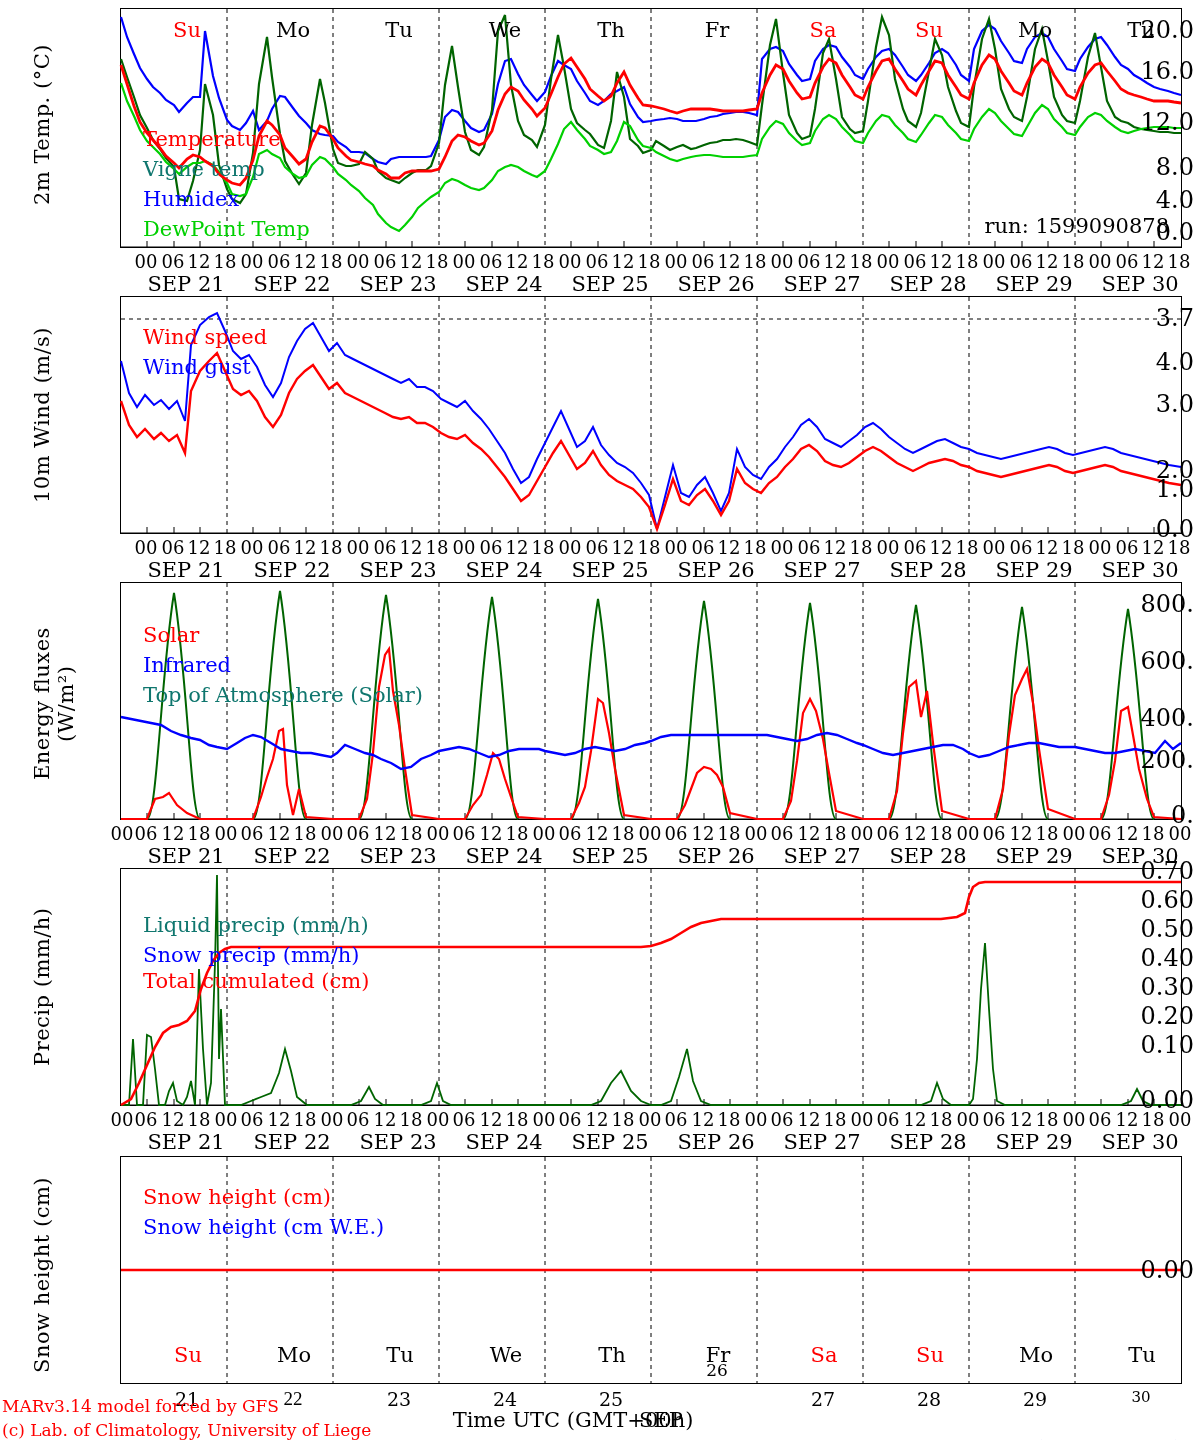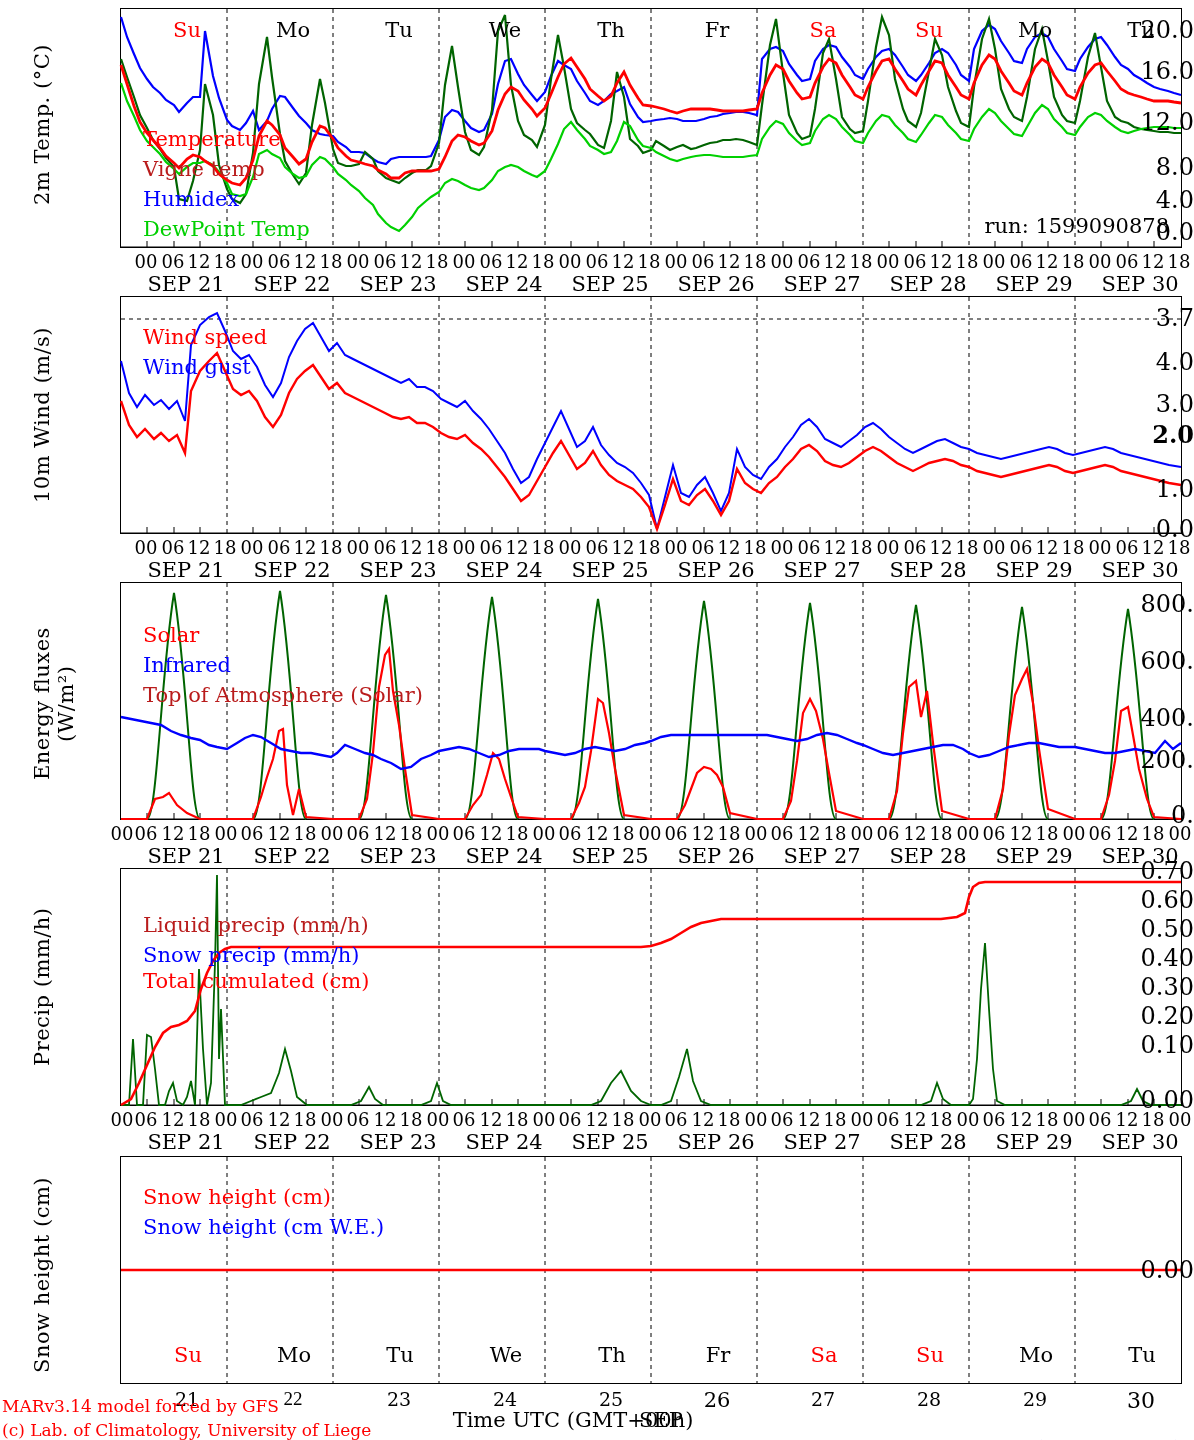--- a/index.html
+++ b/index.html
@@ -5,21 +5,21 @@
   html,body{margin:0;padding:0;background:#fff;}
   body{width:1194px;height:1440px;position:relative;font-family:"DejaVu Serif",serif;color:#000;}
   .panel{position:absolute;left:120px;width:1062px;border:1px solid #000;box-sizing:border-box;background:#fff;}
   .ylab{position:absolute;writing-mode:vertical-rl;transform:rotate(180deg);font-size:21px;text-align:center;letter-spacing:.5px;}
   .ytick{position:absolute;right:0;font-size:24px;text-align:right;white-space:nowrap;transform:translateY(-50%);}
   .xt{position:absolute;font-size:18px;white-space:nowrap;transform:translateX(-50%);}
   .dayl{position:absolute;font-size:21px;white-space:nowrap;transform:translateX(-50%);}
   .dow{position:absolute;font-size:21px;white-space:nowrap;transform:translateX(-50%);}
   .legend{position:absolute;font-size:21px;white-space:nowrap;}
   .run{position:absolute;font-size:21px;white-space:nowrap;}
-  .red{color:#ff0000;} .blue{color:#0000ff;} .dgreen{color:#b91c1c;} .lgreen{color:#00d000;}
+  .red{color:#ff0000;} .blue{color:#0000ff;} .dgreen{color:#0f766e;} .lgreen{color:#00d000;}
   .foot{position:absolute;font-size:17px;white-space:nowrap;}
   .title{position:absolute;font-size:27px;color:#3333cc;white-space:nowrap;}
   .xaxtitle{position:absolute;font-size:21px;white-space:nowrap;transform:translateX(-50%);}
   svg{display:block;position:absolute;top:0;left:0;overflow:visible;}
 </style>
 </head>
 <body>
 
 <div class="ylab" style="left:30px;top:10px;height:230px;width:26px;">2m Temp. (°C)</div>
 
@@ -213,21 +213,21 @@
 
     <polyline fill="none" stroke="#ff0000" stroke-width="2.4" points="0,104 8,128 16,140 24,132 33,142 40,136 48,144 56,138 64,156 70,94 79,74 88,64 96,56 104,74 112,92 120,98 128,94 136,104 144,120 152,130 160,118 168,96 176,82 184,74 192,68 200,80 208,92 216,86 224,96 232,100 240,104 248,108 256,112 264,116 272,120 280,122 288,120 296,126 304,126 312,130 320,136 328,140 336,142 344,138 352,146 360,152 368,160 376,170 384,180 392,192 400,204 408,198 416,184 424,170 432,156 440,144 448,158 456,172 464,166 472,154 480,168 488,178 496,184 504,188 512,192 520,200 528,210 536,232 544,208 552,182 560,204 568,208 576,198 584,192 592,204 600,218 608,204 616,172 624,186 632,192 640,196 648,186 656,180 664,170 672,162 680,152 688,148 696,154 704,164 712,168 720,170 728,166 736,160 744,154 752,150 760,154 768,160 776,166 784,170 792,174 800,170 808,166 816,164 824,162 832,164 840,168 848,170 856,174 864,176 872,178 880,180 888,178 896,176 904,174 912,172 920,170 928,168 936,170 944,174 952,176 960,174 968,172 976,170 984,168 992,170 1000,174 1008,176 1016,178 1024,180 1032,182 1040,184 1048,186 1060,188"></polyline>
   </svg>
   <div class="legend red" style="left:22px;top:28px;">Wind speed</div>
   <div class="legend blue" style="left:22px;top:58px;">Wind gust</div>
 </div>
 
 <div class="ytick" style="top:318px;width:112px;">3.7</div>
 <div class="ytick" style="top:362px;width:112px;">4.0</div>
 <div class="ytick" style="top:404px;width:112px;">3.0</div>
-<div class="ytick" style="top:434px;width:112px;font-weight:bold;">2.0</div>
+<div class="ytick" style="top:470px;width:112px;">2.0</div>
 <div class="ytick" style="top:489px;width:112px;">1.0</div>
 <div class="ytick" style="top:529px;width:112px;">0.0</div>
 
 <div>
   <div class="xt" style="left:146px;top:537px;">00</div>
   <div class="xt" style="left:173px;top:537px;">06</div>
   <div class="xt" style="left:199px;top:537px;">12</div>
   <div class="xt" style="left:225px;top:537px;">18</div>
   <div class="xt" style="left:252px;top:537px;">00</div>
   <div class="xt" style="left:279px;top:537px;">06</div>
@@ -577,25 +577,25 @@
 </div>
 
 <div class="ytick" style="top:1270px;width:112px;">0.00</div>
 
 <div>
   <div class="xt" style="left:187px;top:1388px;font-size:19px;">21</div>
   <div class="xt" style="left:293px;top:1388px;font-size:19px;font-family:Liberation Serif, serif;">22</div>
   <div class="xt" style="left:399px;top:1388px;font-size:19px;">23</div>
   <div class="xt" style="left:505px;top:1388px;font-size:19px;">24</div>
   <div class="xt" style="left:611px;top:1388px;font-size:19px;">25</div>
-  <div class="xt" style="left:717px;top:1388px;font-size:21px;">26</div>
+  <div class="xt" style="left:717px;top:1360px;font-size:17px;">26</div>
   <div class="xt" style="left:823px;top:1388px;font-size:19px;">27</div>
   <div class="xt" style="left:929px;top:1388px;font-size:19px;">28</div>
   <div class="xt" style="left:1035px;top:1388px;font-size:19px;">29</div>
-  <div class="xt" style="left:1141px;top:1388px;font-size:22px;">30</div>
+  <div class="xt" style="left:1141px;top:1388px;font-size:15px;">30</div>
 </div>
 
 <div class="xaxtitle" style="left:573px;top:1408px;">Time UTC (GMT+00h)</div>
 <div class="xaxtitle" style="left:661px;top:1408px;">SEP</div>
 
 <div class="foot red" style="left:2px;top:1396px;">MARv3.14 model forced by GFS</div>
 <div class="foot red" style="left:2px;top:1420px;">(c) Lab. of Climatology, University of Liege</div>
 <div class="title" style="right:10px;top:1400px;margin-top:36px;">Elsenborn (alt. 572m)</div>
 
 </body></html>

